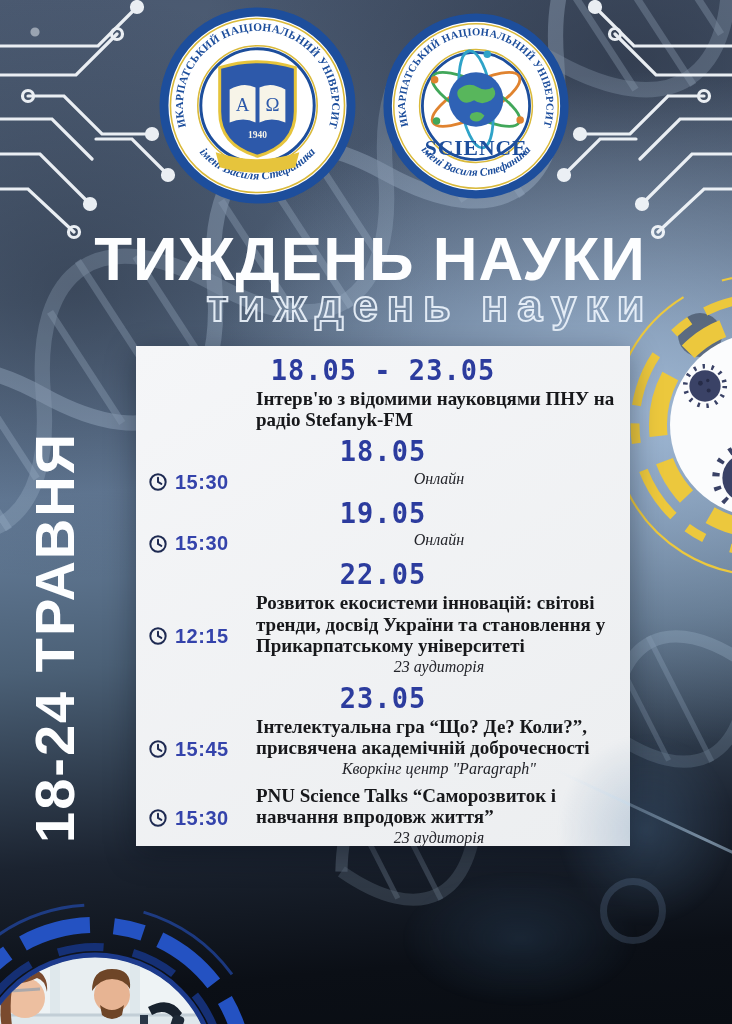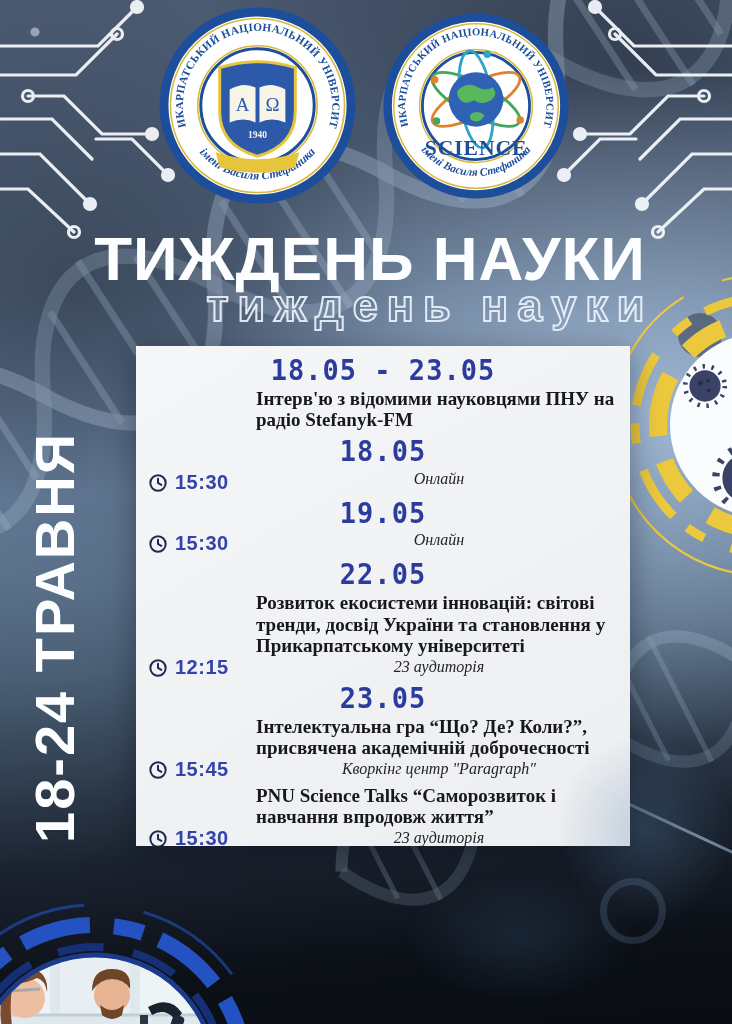--- a/index.html
+++ b/index.html
@@ -22,21 +22,21 @@
     letter-spacing:9px;line-height:1;color:transparent;-webkit-text-stroke:2px rgba(235,243,252,.92);white-space:nowrap;}
   
   .vdate{left:22px;top:905px;width:535px;text-align:center;transform-origin:0 0;transform:rotate(-90deg);
     color:#fdfeff;font-weight:800;font-size:56px;letter-spacing:2px;white-space:nowrap;}
   
   .card{left:136px;top:346px;width:494px;height:500px;background:linear-gradient(150deg,#f5f6f8,#eceef0);
     box-shadow:0 8px 28px rgba(8,12,22,.4);overflow:hidden;padding-top:6px;box-sizing:border-box;}
   .dhead{font-family:"DejaVu Sans Mono",monospace;font-weight:700;font-size:27px;line-height:1.1;
     color:#2c3c9e;text-align:center;letter-spacing:1px;margin:3px 0;transform:scaleY(1.08);}
   .row{display:grid;grid-template-columns:100px 1fr;gap:0 8px;margin:2px 0 5px;padding:0 8px 0 12px;}
-  .tcell{display:flex;align-items:flex-end;gap:7px;padding-top:2px;}
+  .tcell{display:flex;align-items:center;gap:7px;padding-top:2px;}
   .clock{width:20px;height:20px;flex:none;margin-top:1px;}
   .time{font:800 20px/1.1 "Liberation Sans",sans-serif;color:#3443ab;letter-spacing:.5px;}
   .etitle{font:700 19px/1.14 "Liberation Serif",serif;color:#17181b;}
   .eloc{font:italic 400 16px/1.3 "Liberation Serif",serif;color:#23242a;text-align:center;}
   
   .smoke{right:-40px;bottom:-10px;width:420px;height:340px;filter:blur(2px);
     background:radial-gradient(closest-side at 70% 40%, rgba(90,130,170,.30), transparent 70%),
                radial-gradient(closest-side at 40% 72%, rgba(70,110,150,.22), transparent 70%);}
   .streak{left:540px;top:838px;width:330px;height:3px;transform:rotate(25deg);
     background:linear-gradient(90deg,transparent,rgba(190,220,245,.55),transparent);}

